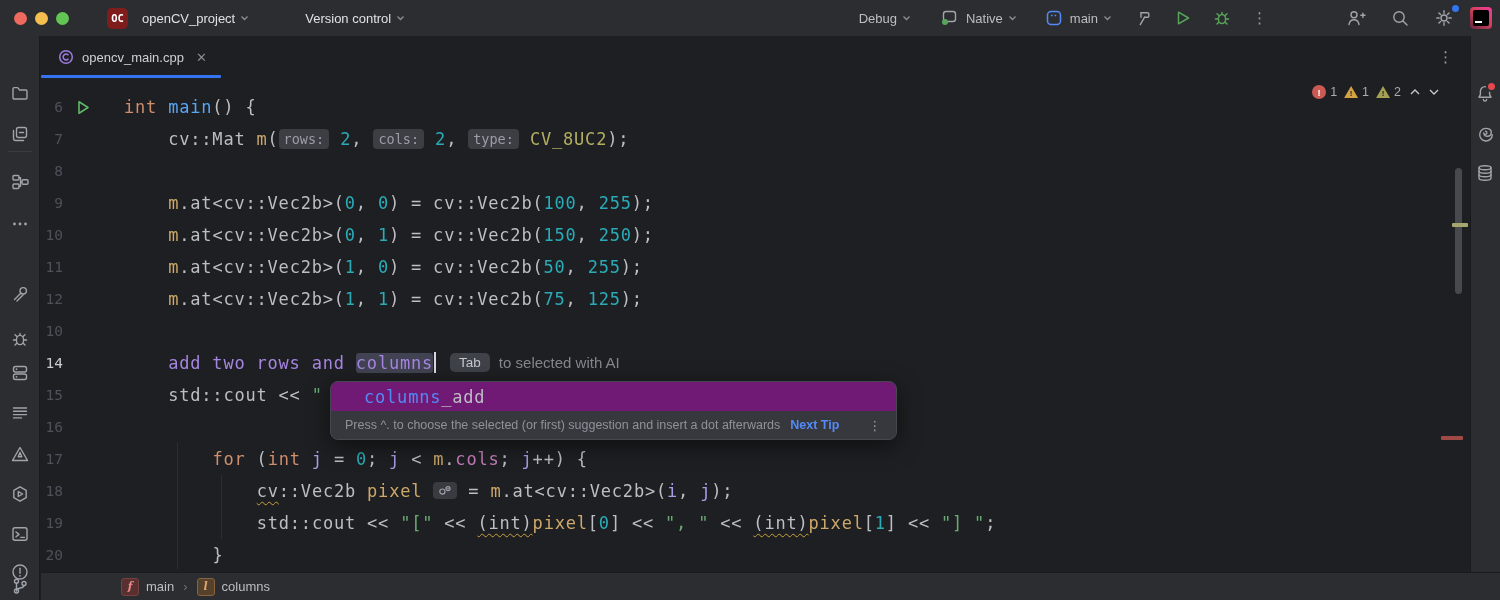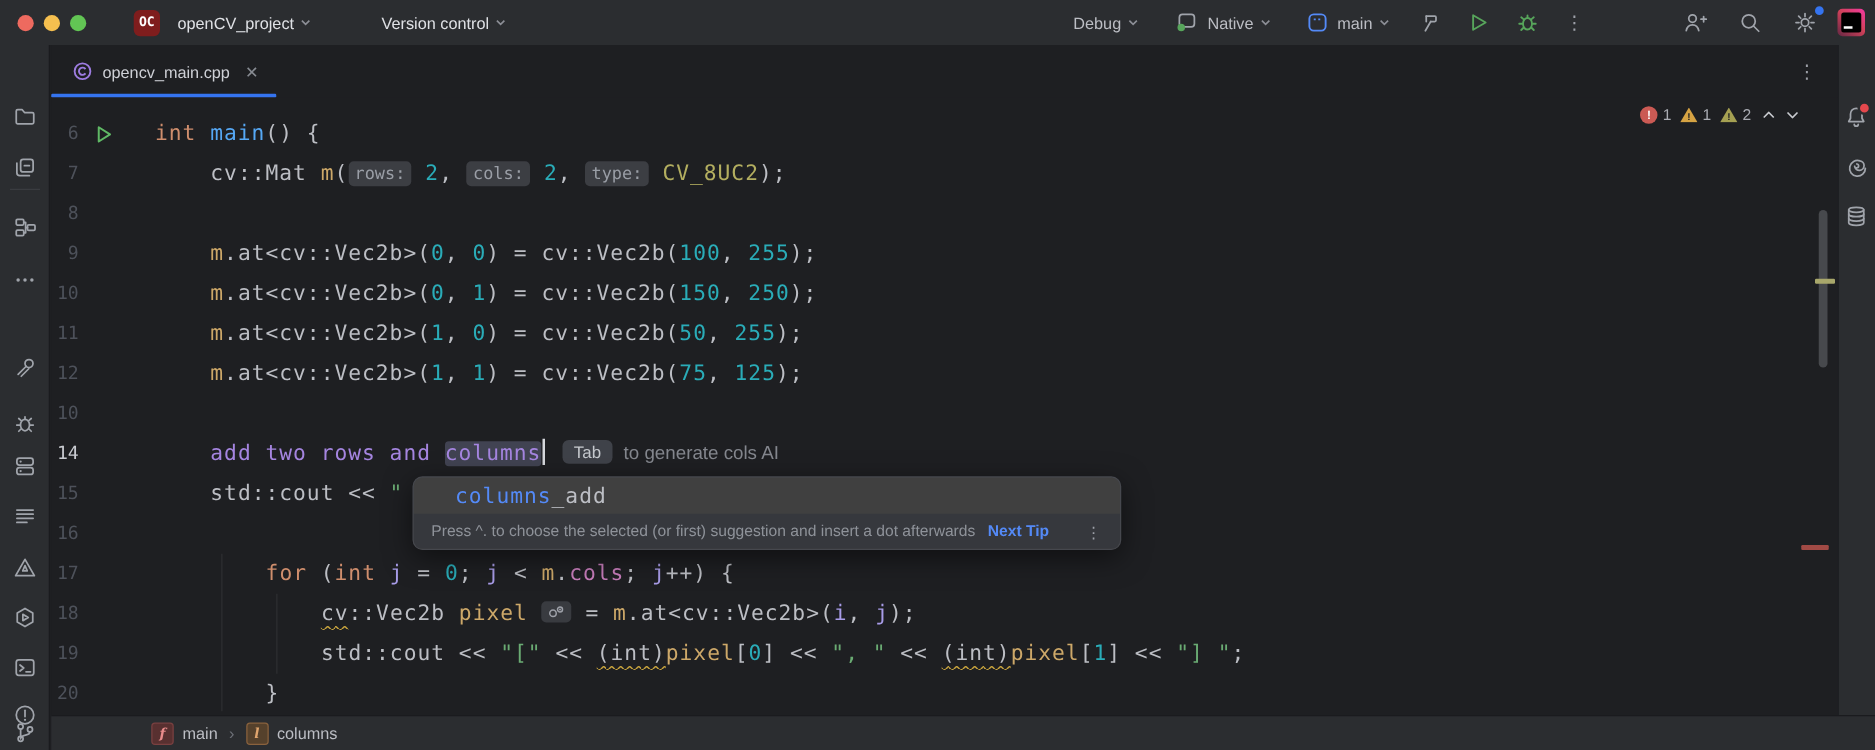--- a/index.html
+++ b/index.html
@@ -89,21 +89,21 @@
   .warn-tri.strong{background:#d6a343}.warn-tri.weak{background:#a5a052}
   .insp-count{margin-left:-3px}
   .insp-chev{margin-left:2px}
 
   
   .sb-thumb{position:absolute;right:8px;top:90px;width:7px;height:126px;background:#47494d;border-radius:4px}
   .sb-mark-olive{position:absolute;right:2px;top:145px;width:16px;height:4px;background:#a8a76b;border-radius:1px}
   .sb-mark-red{position:absolute;right:7px;top:358px;width:22px;height:4px;background:#a14a45;border-radius:1px}
 
   
-  .popup{position:absolute;left:330px;top:381px;width:567px;background:#404040;border:1px solid #46484e;
+  .popup{position:absolute;left:330px;top:381px;width:567px;background:#701a75;border:1px solid #46484e;
          border-radius:8px;box-shadow:0 6px 22px rgba(0,0,0,.5);z-index:5;box-sizing:border-box;overflow:hidden}
   .popup-item{padding:5px 12px 4px 33px;font:17px "DejaVu Sans Mono",monospace;letter-spacing:.8px}
   .match{color:#548af7}.rest{color:#bcbec4}
   .popup-footer{height:28px;background:#36383d;display:flex;align-items:center;padding:0 14px;
                 font:12.5px "Liberation Sans",sans-serif;color:#8e9299;white-space:nowrap}
   .next-tip{color:#548af7;font-weight:bold;margin-left:10px}
   .popup-more{margin-left:auto;color:#9da0a8;letter-spacing:1px}
 
   
   .statusbar{position:absolute;left:41px;bottom:0;width:1459px;height:28px;background:#2b2d30;
@@ -414,21 +414,21 @@
         <span class="code" style="padding-left: 59.24px;"><span class="tk-var">m</span><span class="tk-pl">.at&lt;cv::Vec2b&gt;(</span><span class="tk-num">1</span><span class="tk-pl">, </span><span class="tk-num">1</span><span class="tk-pl">) = cv::Vec2b(</span><span class="tk-num">75</span><span class="tk-pl">, </span><span class="tk-num">125</span><span class="tk-pl">);</span></span>
       </div>
       <div class="code-line">
         <span class="ln">10</span>
         <span class="gicons"></span>
         <span class="code" style="padding-left: 15px;"></span>
       </div>
       <div class="code-line">
         <span class="ln current">14</span>
         <span class="gicons"></span>
-        <span class="code" style="padding-left: 59.24px;"><span class="tk-prompt">add two rows and </span><span class="tk-prompthl">columns</span><span class="tk-caret"></span><span class="tk-tabchip">Tab</span><span class="tk-uihint">to generate cols AI</span></span>
+        <span class="code" style="padding-left: 59.24px;"><span class="tk-prompt">add two rows and </span><span class="tk-prompthl">columns</span><span class="tk-caret"></span><span class="tk-tabchip">Tab</span><span class="tk-uihint">to selected with AI</span></span>
       </div>
       <div class="code-line">
         <span class="ln">15</span>
         <span class="gicons"></span>
         <span class="code" style="padding-left: 59.24px;"><span class="tk-pl">std::cout &lt;&lt; </span><span class="tk-str">"</span></span>
       </div>
       <div class="code-line">
         <span class="ln">16</span>
         <span class="gicons"></span>
       </div>

